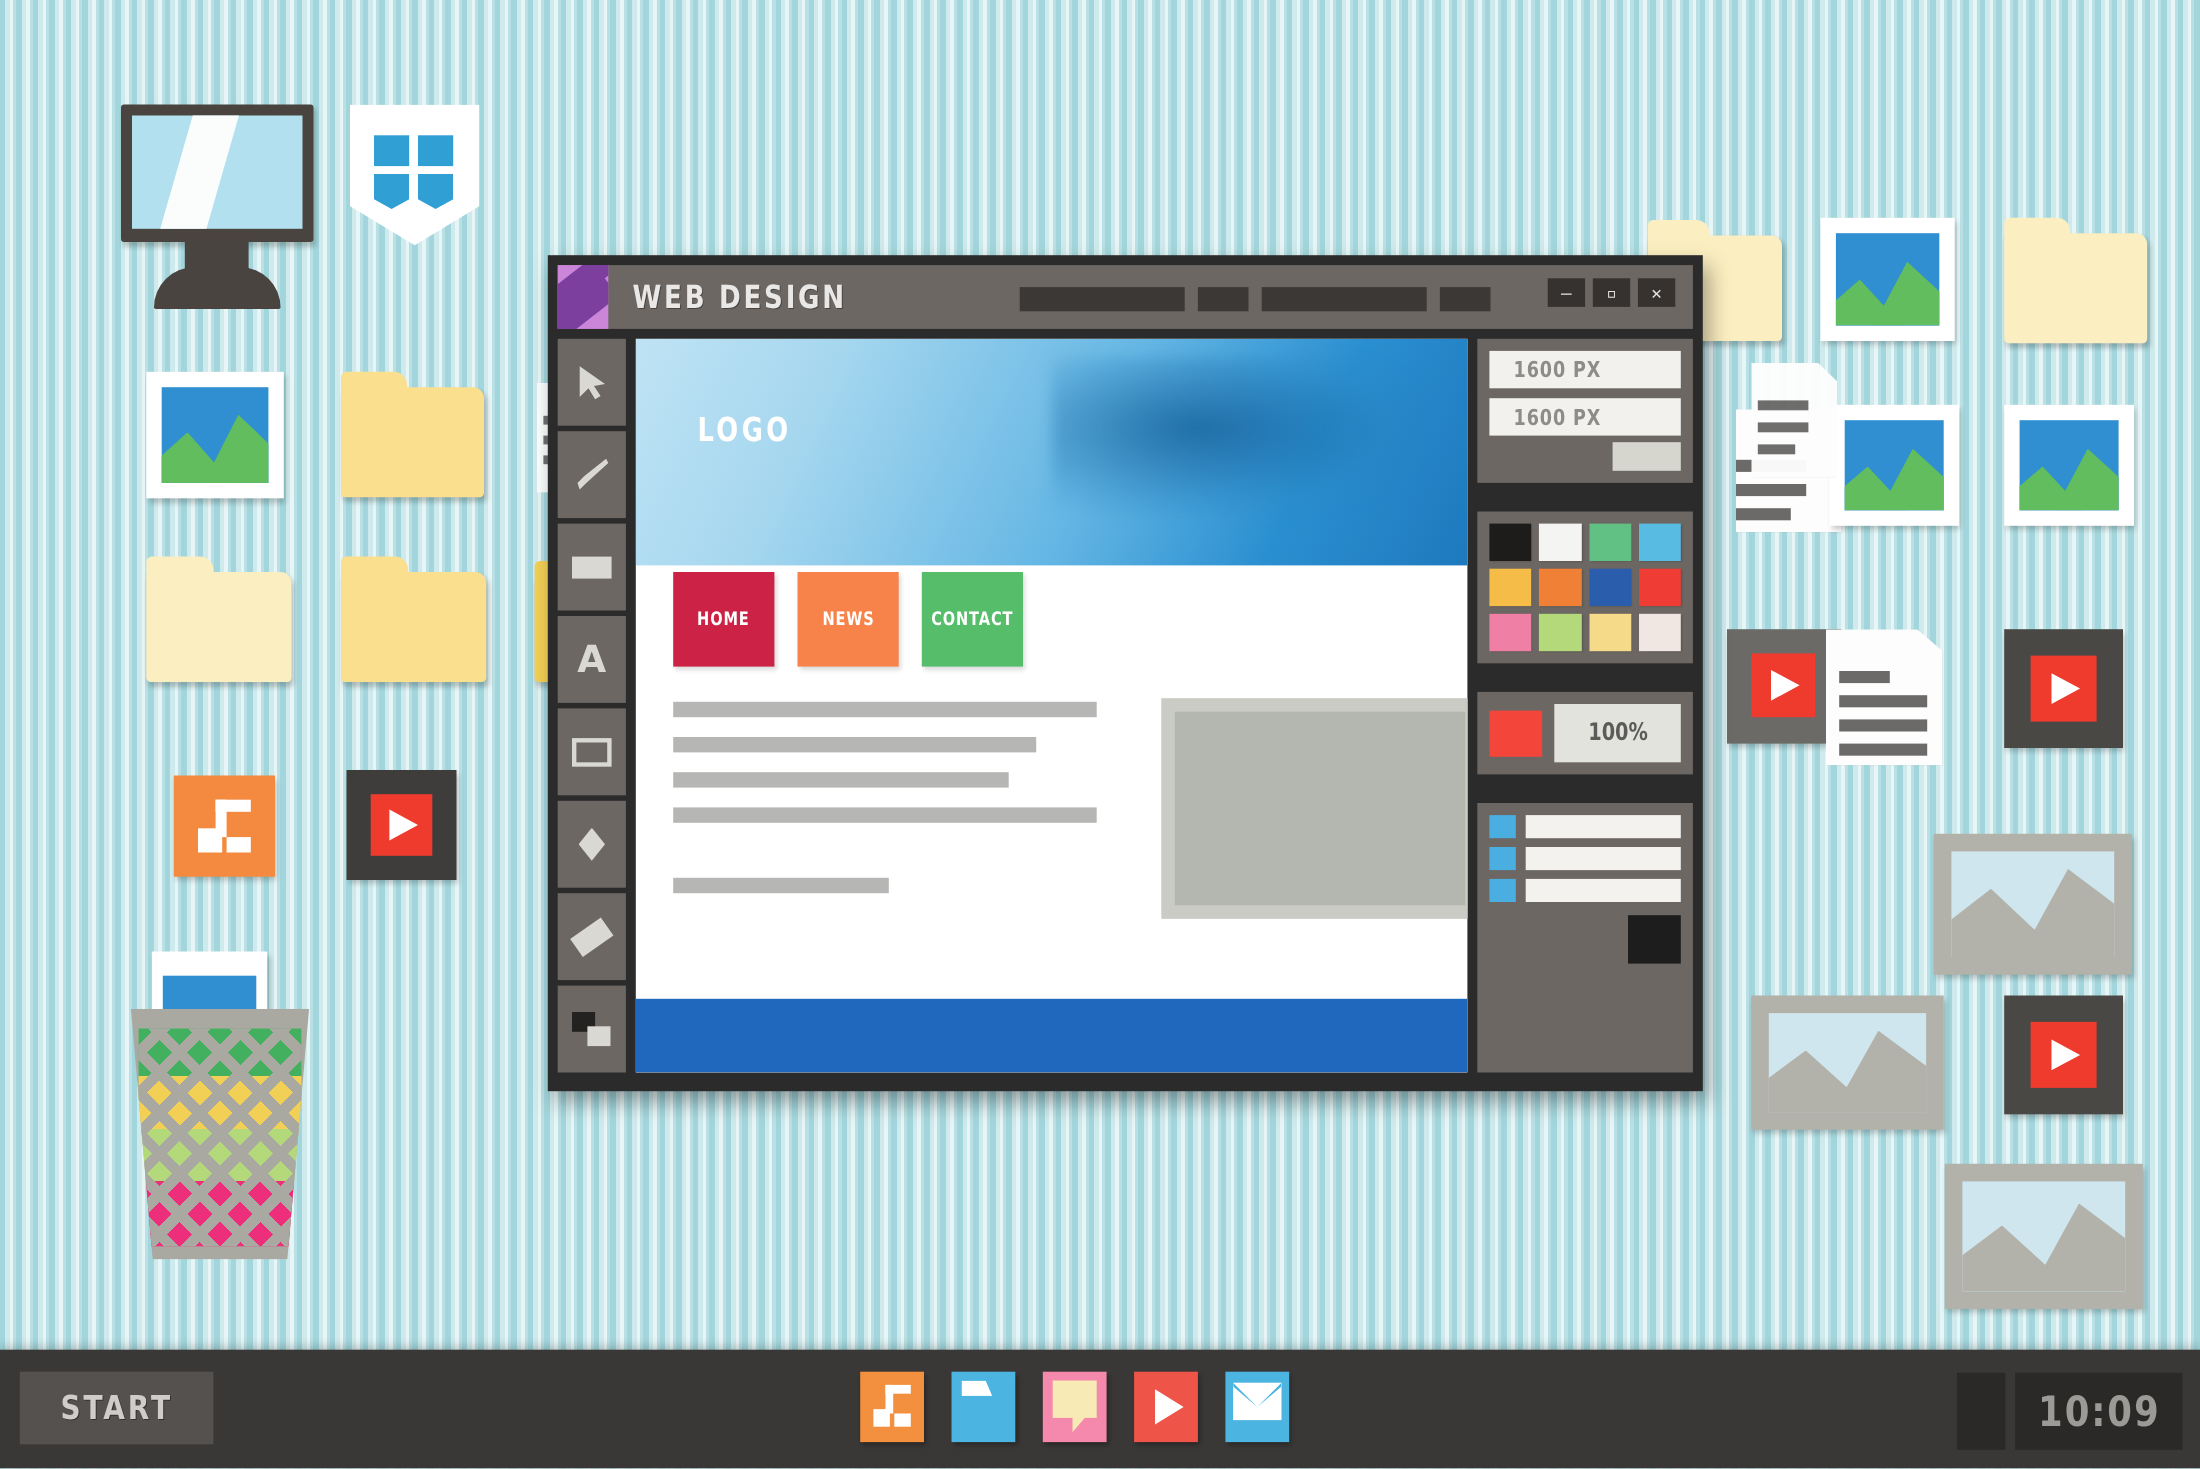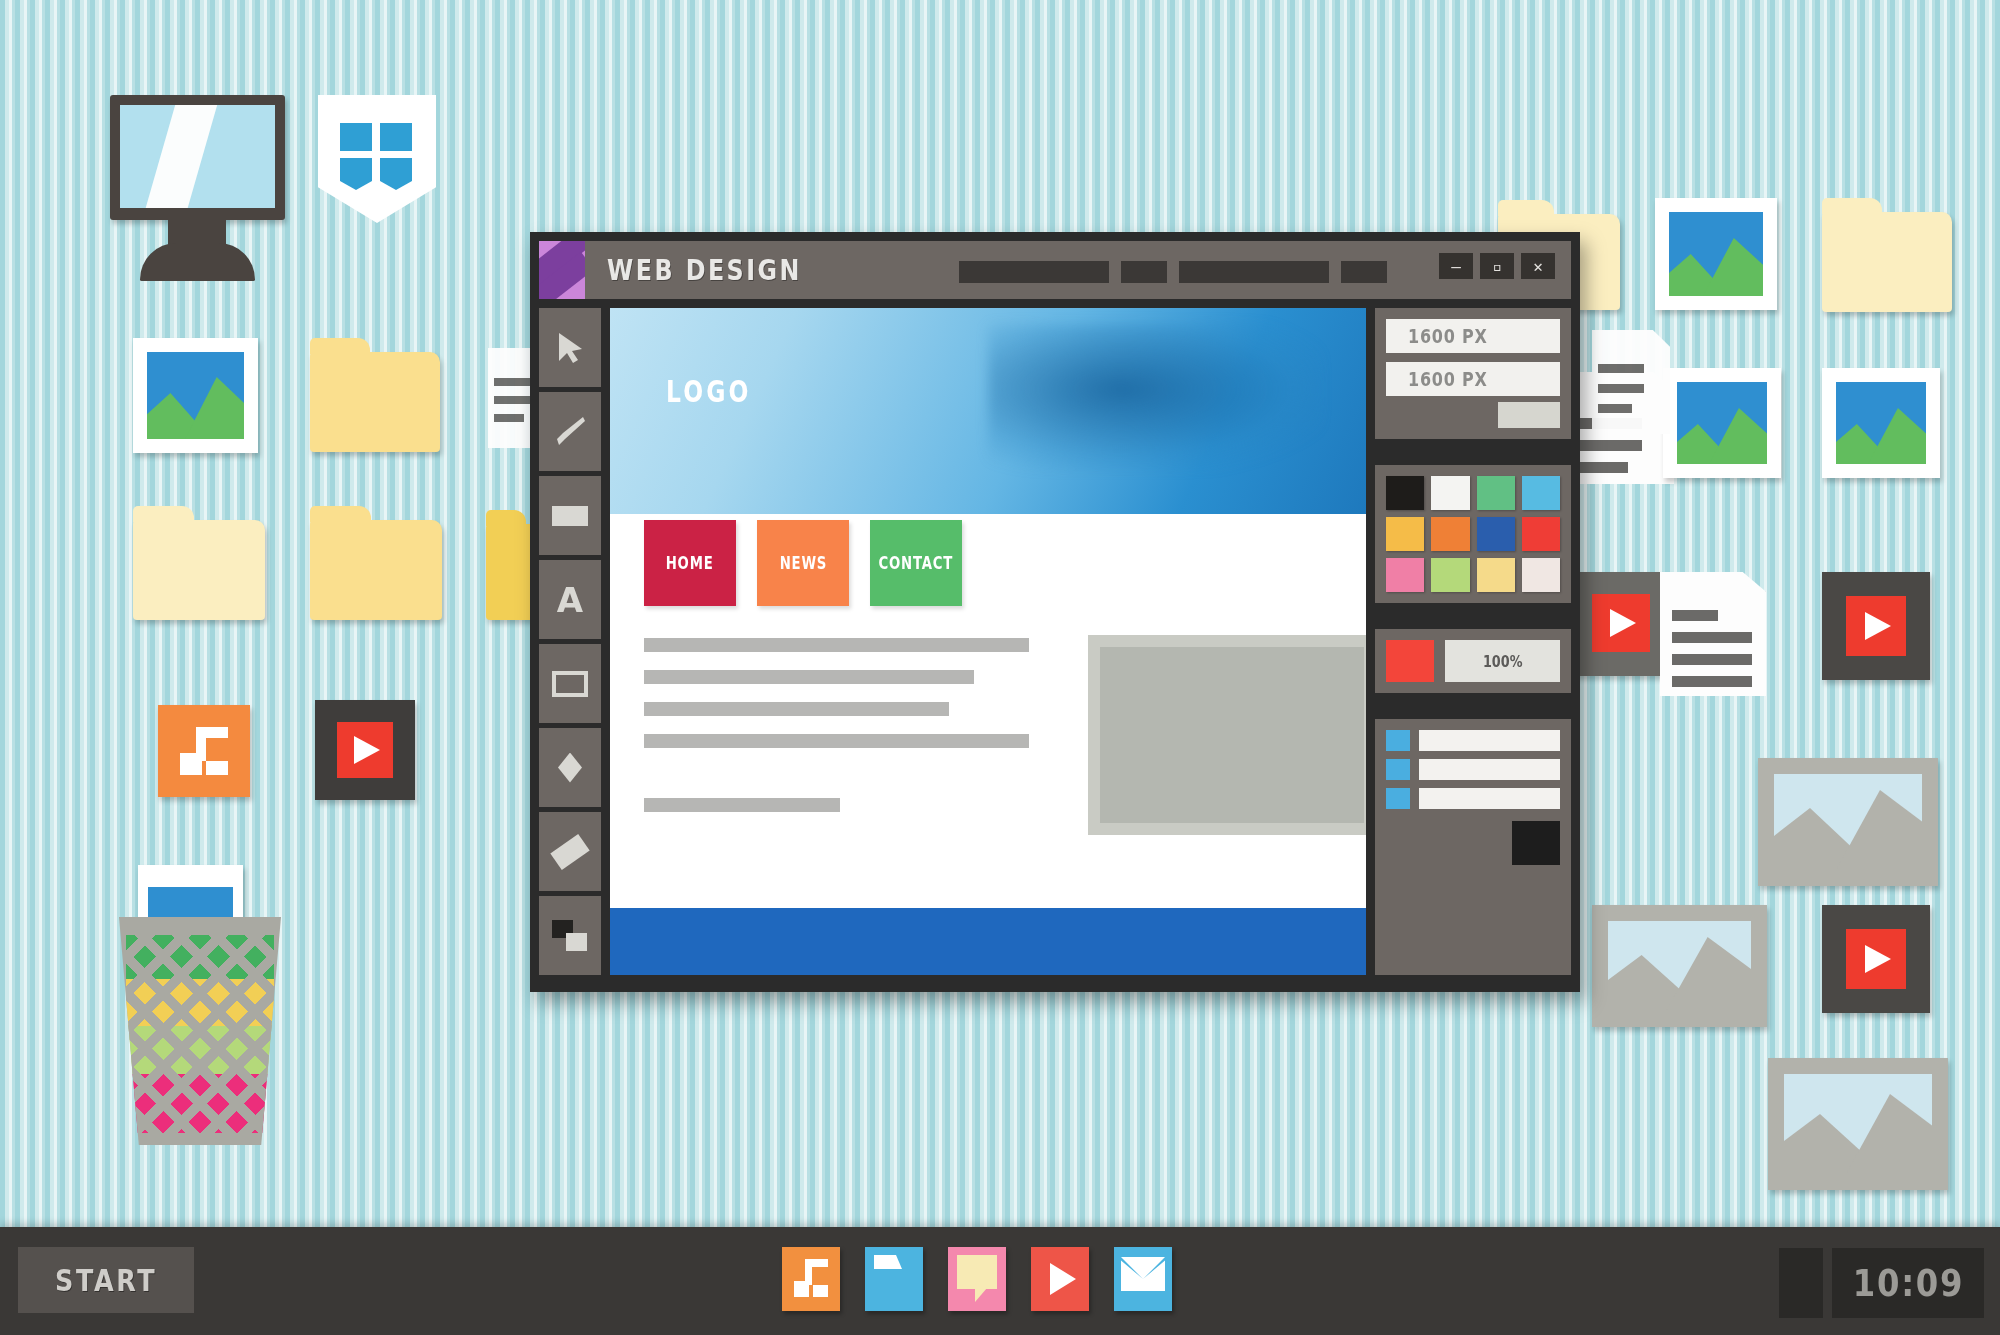--- a/index.html
+++ b/index.html
@@ -54,21 +54,21 @@
          clip-path: polygon(0 0, 78% 0, 100% 16%, 100% 100%, 0 100%); }
   .doc .ln { position:absolute; background:#6b6a68; height:11px; }
 
   
   .trash-body { position:absolute; background:#a9a9a2;
                 clip-path: polygon(5% 0, 95% 0, 84% 100%, 16% 100%); }
 
   
   #win {
     position:absolute;
-    left:530px; top:232px; width:1050px; height:760px;
+    left:498px; top:232px; width:1050px; height:760px;
     background:#2b2b2b;
     padding:9px;
     box-shadow: 6px 10px 18px rgba(0,0,0,.35);
   }
   #win-title {
     height:58px; background:#6d6763; display:flex; align-items:center;
     position:relative;
   }
   #win-logo {
     width:46px; height:58px; background:#cb86da; position:relative; overflow:hidden;
@@ -142,22 +142,22 @@
     color:#8c8c8a; font-size:20px; font-family:"DejaVu Sans", sans-serif; font-weight:bold;
     letter-spacing:1px; margin-bottom:9px;
   }
   .sizefield span { transform:scaleX(.8); display:block; }
   #applybtn { width:62px; height:26px; background:#d6d6cf; margin-left:auto; }
   #swatches { display:grid; grid-template-columns:repeat(4,1fr); gap:7px; }
   #swatches i { display:block; height:34px; box-shadow:1px 1px 2px rgba(0,0,0,.25); }
   #zoomrow { display:flex; gap:11px; align-items:center; }
   #zoomrow .chip { width:48px; height:42px; }
   #zoomval {
-    flex:1; height:42px; background:#e3e3de; display:flex; align-items:center; justify-content:center;
-    color:#5c5b59; font-size:16px; font-family:"DejaVu Sans", sans-serif; font-weight:bold;
+    flex:1; height:53px; background:#e3e3de; display:flex; align-items:center; justify-content:center;
+    color:#5c5b59; font-size:22px; font-family:"DejaVu Sans", sans-serif; font-weight:bold;
   }
   #zoomval span { transform:scaleX(.8); display:block; }
   #layers { display:flex; flex-direction:column; gap:8px; }
   .layer { display:flex; gap:9px; align-items:center; }
   .layer .sw { width:24px; height:21px; background:#4aaee0; }
   .layer .bar { flex:1; height:21px; background:#f3f2ef; }
   #blackbox { width:48px; height:44px; background:#1d1d1d; margin-left:auto; margin-top:12px; }
 
   
   #taskbar {

